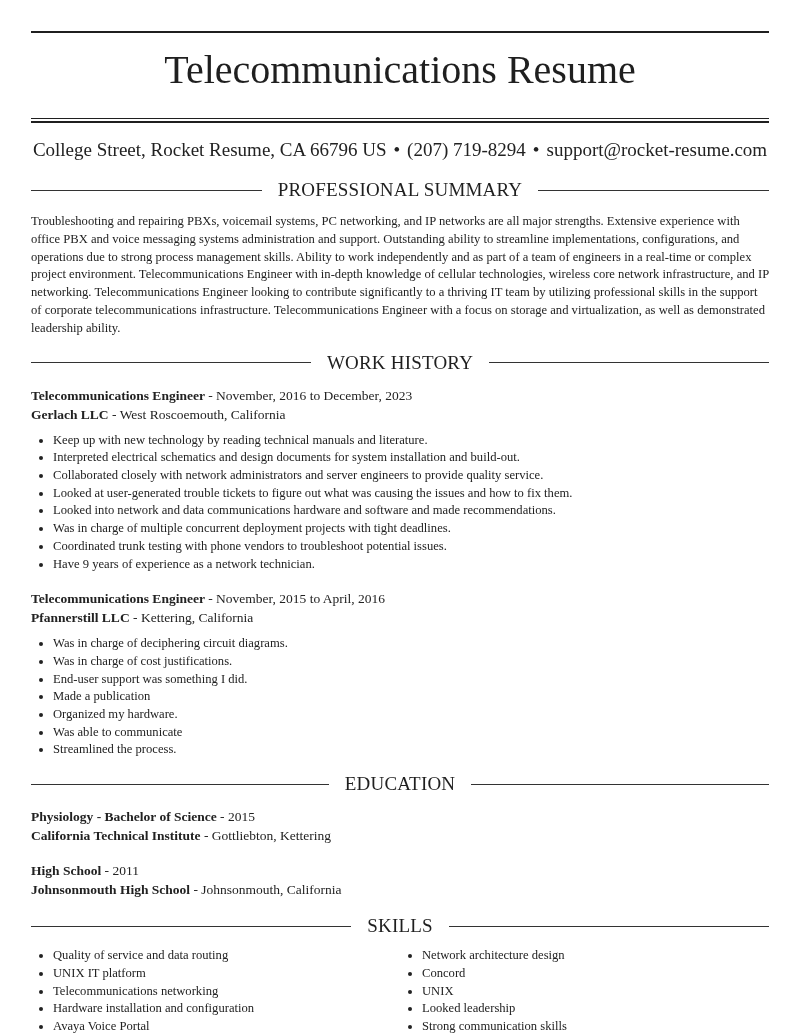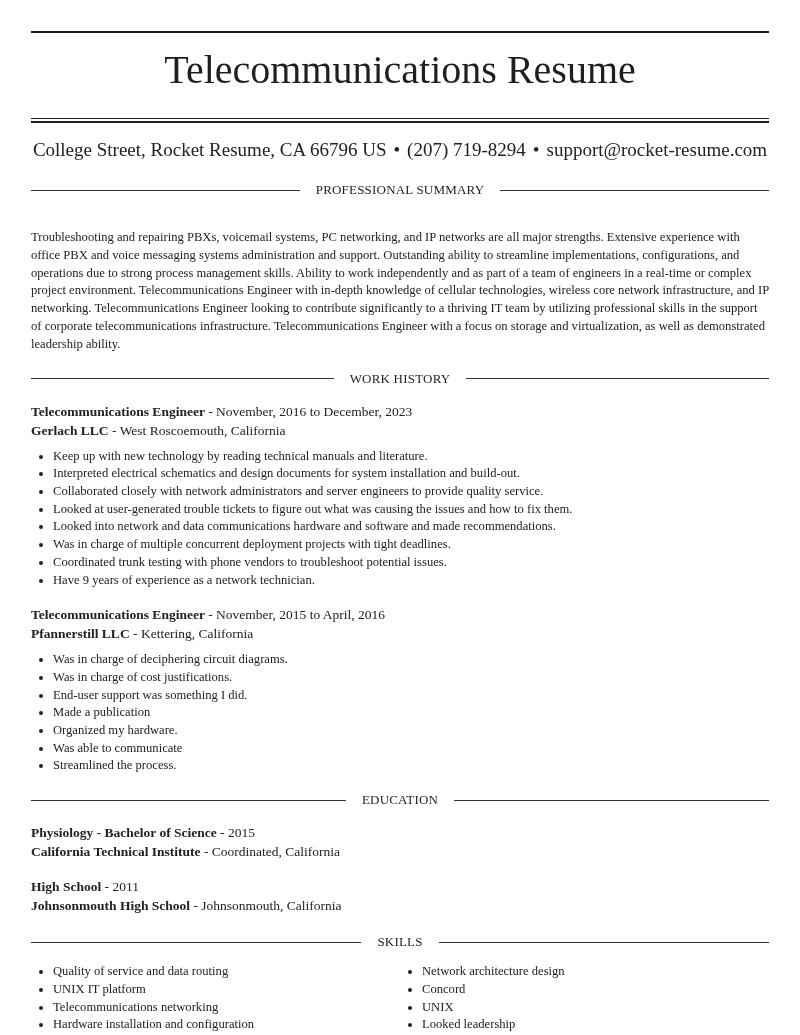--- a/index.html
+++ b/index.html
@@ -18,24 +18,24 @@
   .rule-double { margin-top: 14px; border-top: 1px solid #1f1f1f; border-bottom: 2px solid #1f1f1f; height: 2px; }
   .contact {
     text-align: center; font-size: 19px; margin-top: 16px; height: 18px;
   }
   .contact .sep { margin: 0 7px; }
   .section-head {
     display: flex; align-items: center; margin-top: 22px; height: 22px;
   }
   .section-head .line { flex: 1; height: 1px; background: #333; }
   .section-head .label {
-    font-size: 13px; padding: 0 16px; color: #1f1f1f; letter-spacing: 0.2px;
+    font-size: 19px; padding: 0 16px; color: #1f1f1f; letter-spacing: 0.2px;
   }
   .summary {
-    font-size: 12.6px; line-height: 17.8px; margin-top: 28px; text-align: left;
+    font-size: 12.6px; line-height: 17.8px; margin-top: 12px; text-align: left;
   }
   .job { margin-top: 12px; }
   .job-line { font-size: 13.5px; line-height: 19px; }
   .job-line b { font-weight: bold; }
   ul.bullets { margin: 8px 0 0 0; padding-left: 22px; font-size: 12.6px; line-height: 17.7px; }
   ul.bullets li { padding-left: 0; }
   .job2 { margin-top: 16px; }
   .edu { margin-top: 12px; }
   .edu2 { margin-top: 16px; }
   .skills { display: flex; margin-top: 10px; }
@@ -96,21 +96,21 @@
   </div>
 
   <div class="section-head" style="margin-top:14px">
     <div class="line"></div>
     <div class="label">EDUCATION</div>
     <div class="line"></div>
   </div>
 
   <div class="edu">
     <div class="job-line"><b>Physiology - Bachelor of Science</b><span> - 2015</span></div>
-    <div class="job-line"><b>California Technical Institute</b><span> - Coordinated, California</span></div>
+    <div class="job-line"><b>California Technical Institute</b><span> - Gottliebton, Kettering</span></div>
   </div>
   <div class="edu edu2">
     <div class="job-line"><b>High School</b><span> - 2011</span></div>
     <div class="job-line"><b>Johnsonmouth High School</b><span> - Johnsonmouth, California</span></div>
   </div>
 
   <div class="section-head" style="margin-top:16px">
     <div class="line"></div>
     <div class="label">SKILLS</div>
     <div class="line"></div>

